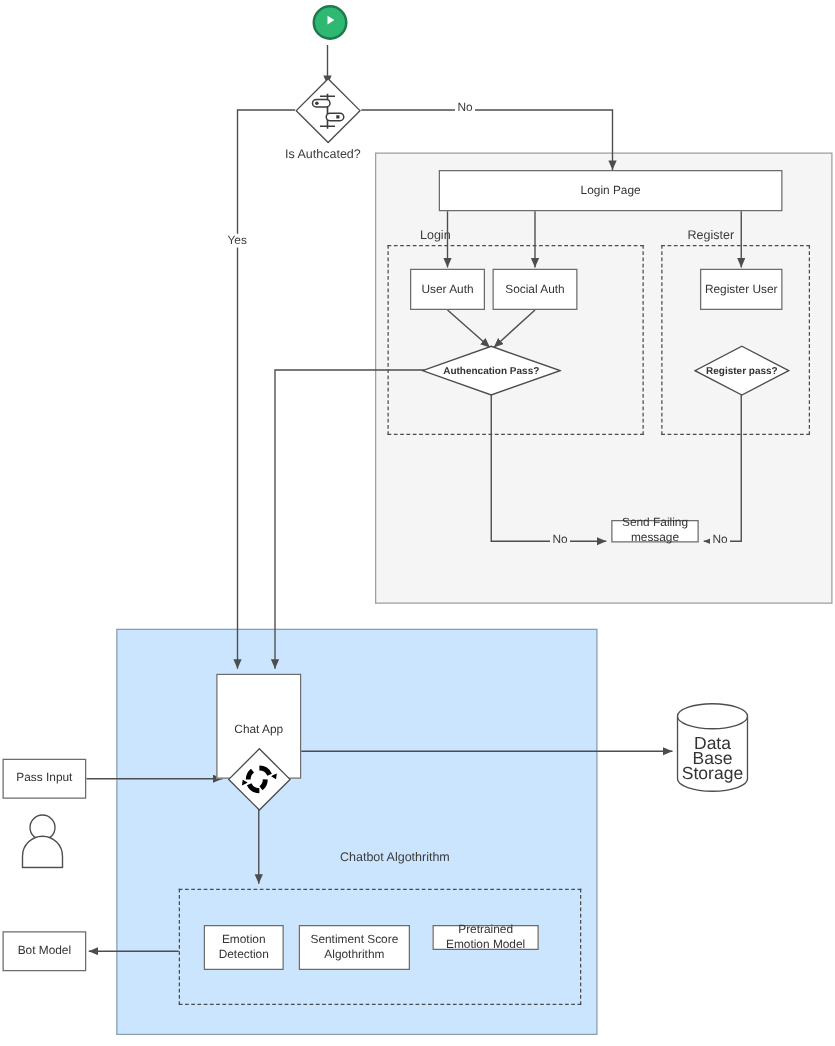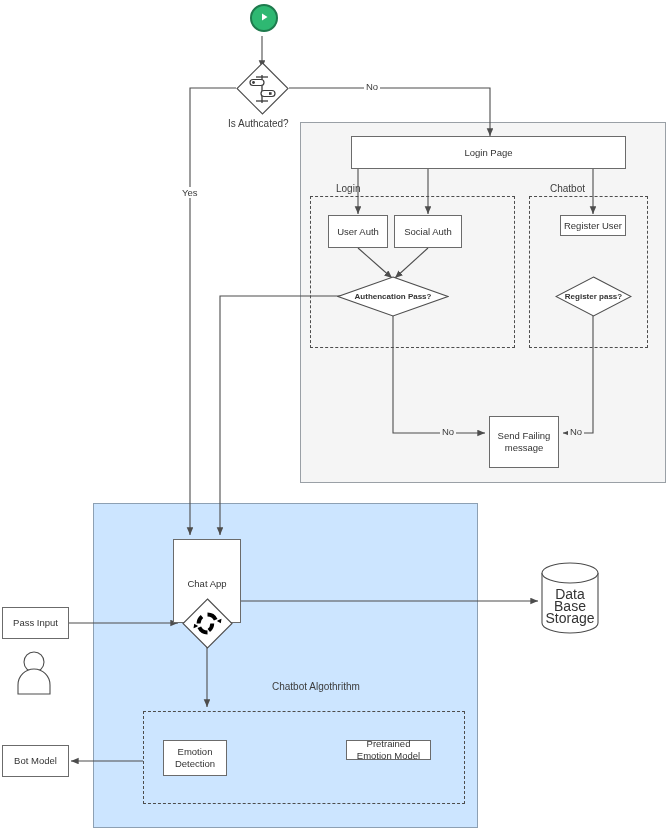--- a/index.html
+++ b/index.html
@@ -135,21 +135,21 @@
 <div id="canvas">
 
   <div class="node panel-gray" style="left:300px; top:122px; width:366px; height:361px;"></div>
 
   <div class="node panel-blue" style="left:93px; top:503px; width:385px; height:325px;"></div>
 
   <div class="node dashed-box" style="left:310px; top:196px; width:205px; height:152px;"></div>
   <div class="group-label" style="left:324px; top:183px;">Login</div>
 
   <div class="node dashed-box" style="left:529px; top:196px; width:119px; height:152px;"></div>
-  <div class="group-label" style="left:538px; top:183px;">Chatbot</div>
+  <div class="group-label" style="left:538px; top:183px;">Register</div>
 
   <div class="node dashed-box" style="left:143px; top:711px; width:322px; height:93px;"></div>
   <div class="group-label" style="left:260px; top:681px;">Chatbot Algothrithm</div>
 
   <svg id="edges" viewBox="0 0 668 837">
     <defs>
       <marker id="arrow" markerWidth="8" markerHeight="8" refX="7" refY="3" orient="auto" markerUnits="strokeWidth">
         <path d="M0,0 L7,3 L0,6 z" fill="#4d4d4d"></path>
       </marker>
     </defs>
@@ -215,37 +215,37 @@
       <circle cx="17.5" cy="20.5" r="1.4" fill="#3c3c3c" stroke="none"></circle>
       <rect x="33" y="30.2" width="2.6" height="2.6" fill="#3c3c3c" stroke="none"></rect>
     </svg>
   </div>
   <div class="freetext" style="left:228px; top:118px;">Is Authcated?</div>
 
   <div class="node box" style="left:351px; top:136px; width:275px; height:33px;">Login Page</div>
 
   <div class="node box" style="left:328px; top:215px; width:60px; height:33px;">User Auth</div>
   <div class="node box" style="left:394px; top:215px; width:68px; height:33px;">Social Auth</div>
-  <div class="node box" style="left:560px; top:215px; width:66px; height:21px;">Register User</div>
+  <div class="node box" style="left:560px; top:215px; width:66px; height:33px;">Register User</div>
 
   <div class="diamond-wrap" style="left:337px; top:276px; width:112px; height:41px;">
     <svg width="112" height="41" viewBox="0 0 112 41">
       <polygon points="56,1 111,20.5 56,40 1,20.5" fill="#ffffff" stroke="#4d4d4d" stroke-width="1.1"></polygon>
     </svg>
     <div class="diamond-text">Authencation Pass?</div>
   </div>
 
   <div class="diamond-wrap" style="left:555px; top:276px; width:77px; height:41px;">
     <svg width="77" height="41" viewBox="0 0 77 41">
       <polygon points="38.5,1 76,20.5 38.5,40 1,20.5" fill="#ffffff" stroke="#4d4d4d" stroke-width="1.1"></polygon>
     </svg>
     <div class="diamond-text">Register pass?</div>
   </div>
 
-  <div class="node box" style="left:489px; top:416px; width:70px; height:52px;">Send Failing message</div>
+  <div class="node box" style="left:489px; top:416px; width:70px; height:18px;">Send Failing message</div>
 
   <div class="node box box-top" style="left:173px; top:539px; width:68px; height:84px;">Chat App</div>
 
   <div class="diamond-wrap" style="left:182px; top:598px; width:51px; height:51px;">
     <svg width="51" height="51" viewBox="0 0 51 51">
       <polygon points="25.5,1 50,25.5 25.5,50 1,25.5" fill="#ffffff" stroke="#4d4d4d" stroke-width="1.1"></polygon>
       <g fill="#000000">
         <path d="M25.5,14.5 a11,11 0 0 1 10.0,6.4 l-3.6,1.6 a7,7 0 0 0 -6.4,-4.1 z"></path>
         <path d="M36.5,22.0 l3.0,-1.3 -0.7,4.6 -3.9,-2.3 z"></path>
         <path d="M25.5,36.5 a11,11 0 0 1 -10.0,-6.4 l3.6,-1.6 a7,7 0 0 0 6.4,4.1 z"></path>
@@ -269,15 +269,16 @@
   <div class="actor" style="left:14px; top:651px;">
     <svg width="40" height="44" viewBox="0 0 40 44">
       <circle cx="20" cy="11" r="10" fill="#ffffff" stroke="#4d4d4d" stroke-width="1.1"></circle>
       <path d="M4,43 L4,34 a16,16 0 0 1 32,0 L36,43 z" fill="#ffffff" stroke="#4d4d4d" stroke-width="1.1"></path>
     </svg>
   </div>
 
   <div class="node box" style="left:2px; top:745px; width:67px; height:32px;">Bot Model</div>
 
   <div class="node box" style="left:163px; top:740px; width:64px; height:36px;">Emotion Detection</div>
+  <div class="node box" style="left:239px; top:740px; width:89px; height:36px;">Sentiment Score Algothrithm</div>
   <div class="node box" style="left:346px; top:740px; width:85px; height:20px;">Pretrained Emotion Model</div>
 
 </div>
 
 </body></html>

